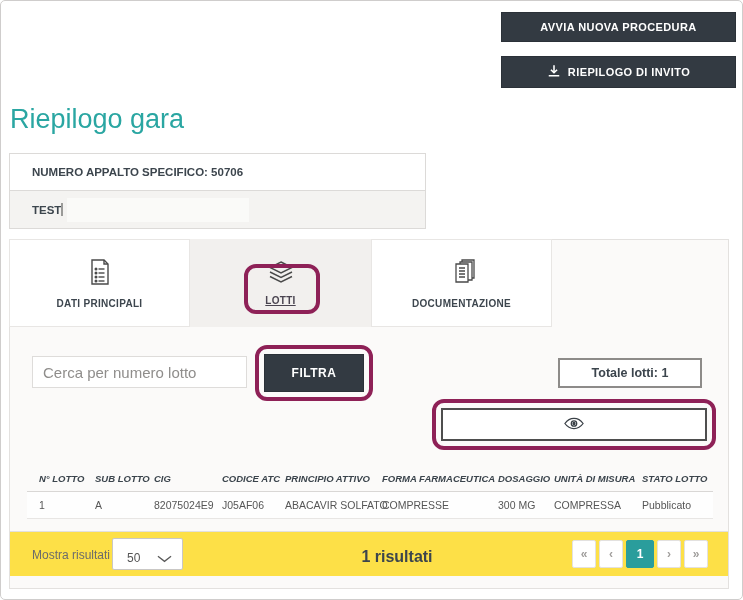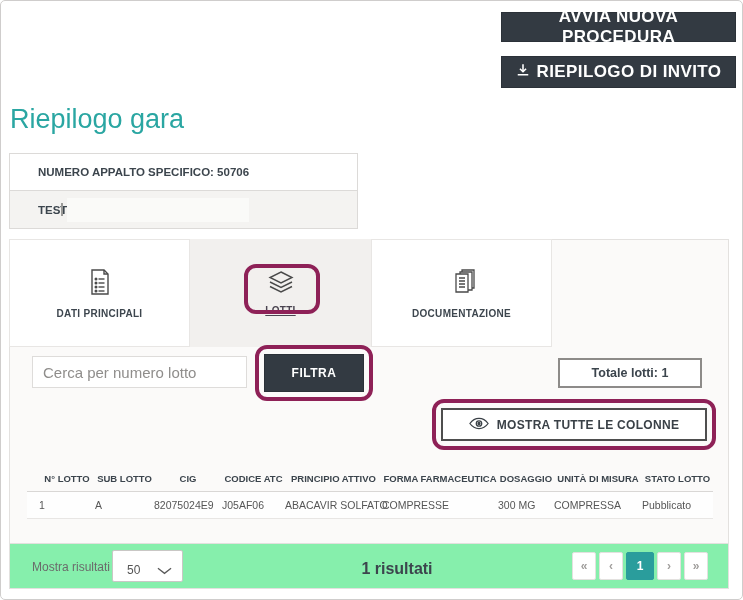--- a/index.html
+++ b/index.html
@@ -1,37 +1,37 @@
 <!DOCTYPE html>
 <html><head>
 <meta charset="utf-8">
 <style>
   html,body{margin:0;padding:0;background:#fff;}
   *{box-sizing:border-box;font-family:"Liberation Sans",sans-serif;}
   .screen{position:relative;width:743px;height:600px;background:#fff;border:1px solid #cfcdcc;border-radius:5px;overflow:hidden;}
 
   
   .dark-btn{position:absolute;left:500px;width:235px;background:#333a42;border:1px solid #2b3138;color:#fff;
-    font-size:17px;font-weight:bold;letter-spacing:.4px;display:flex;align-items:center;justify-content:center;gap:7px;cursor:pointer;}
+    font-size:11px;font-weight:bold;letter-spacing:.4px;display:flex;align-items:center;justify-content:center;gap:7px;cursor:pointer;}
   #btn-avvia{top:11px;height:30px;}
   #btn-riepilogo{top:55px;height:32px;}
 
   .page-title{position:absolute;left:9px;top:103px;font-size:27px;color:#2aa6a2;font-weight:400;}
 
-  .info-box{position:absolute;left:8px;width:349px;height:38px;border:1px solid #dcdad8;
-    font-size:11.5px;font-weight:bold;color:#3c454d;display:flex;align-items:center;padding-left:28px;}
+  .info-box{position:absolute;left:8px;width:417px;height:38px;border:1px solid #dcdad8;
+    font-size:11.5px;font-weight:bold;color:#3c454d;display:flex;align-items:center;padding-left:22px;}
   #info-appalto{top:152px;background:#fff;}
   #info-test{top:190px;background:#f4f3f1;border-top:none;}
   .cursor-bar{position:absolute;left:51px;top:12px;width:2px;height:13px;background:#9a9a98;}
   .redaction{position:absolute;left:57px;top:7px;width:182px;height:24px;background:#fafaf8;}
 
   
   .panel{position:absolute;left:8px;top:238px;width:720px;height:350px;background:#fbfaf9;border:1px solid #e3e1df;}
 
-  .tab{position:absolute;top:-1px;height:108px;width:181px;display:flex;flex-direction:column;align-items:center;justify-content:center;gap:8px;cursor:pointer;}
+  .tab{position:absolute;top:-1px;height:88px;width:181px;display:flex;flex-direction:column;align-items:center;justify-content:center;gap:8px;cursor:pointer;}
   .tab .tab-label{font-size:10px;font-weight:bold;letter-spacing:.3px;color:#3d464e;}
   #tab-dati{left:-1px;background:#fff;border:1px solid #e8e6e4;}
   #tab-lotti{left:180px;background:#f2f0ee;}
   #tab-lotti .tab-label{text-decoration:underline;color:#4a4450;}
   #tab-doc{left:361px;background:#fff;border:1px solid #e8e6e4;}
 
   .ann-ring{position:absolute;border:4px solid #8e2157;border-radius:12px;pointer-events:none;}
   #ring-lotti{left:234px;top:24px;width:76px;height:50px;}
   #ring-filtra{left:245px;top:105px;width:118px;height:56px;}
   #ring-mostra{left:422px;top:159px;width:284px;height:51px;}
@@ -44,26 +44,26 @@
     color:#fff;font-size:12px;font-weight:bold;letter-spacing:.5px;display:flex;align-items:center;justify-content:center;cursor:pointer;}
 
   .totale-box{position:absolute;left:548px;top:118px;width:144px;height:30px;background:#fff;border:2px solid #8d8b89;
     font-size:12.5px;font-weight:bold;color:#3c454d;display:flex;align-items:center;justify-content:center;}
 
   .mostra-btn{position:absolute;left:431px;top:168px;width:266px;height:33px;background:#fff;border:2px solid #4e4e4e;
     font-size:12px;font-weight:bold;color:#3a4147;letter-spacing:.3px;display:flex;align-items:center;justify-content:center;gap:8px;cursor:pointer;}
 
   
   .lots-table{position:absolute;left:17px;top:226px;width:686px;border-collapse:collapse;table-layout:fixed;}
-  .lots-table th{font-size:9.5px;font-weight:bold;color:#3b444c;text-align:center;height:25px;border-bottom:1px solid #d9d7d5;white-space:nowrap;padding:0;}
+  .lots-table th{font-size:9.5px;font-weight:bold;color:#3b444c;text-align:left;height:25px;border-bottom:1px solid #d9d7d5;white-space:nowrap;padding:0;font-style:italic;}
   .lots-table td{font-size:10.5px;color:#565656;height:27px;background:#fefefe;border-bottom:1px solid #e8e6e4;white-space:nowrap;padding:0;}
   .lots-table th:first-child,.lots-table td:first-child{padding-left:12px;}
 
   
-  .footer-bar{position:absolute;left:0;bottom:0;width:718px;height:45px;background:#86efac;border-top:1px solid #e2e0de;}
+  .footer-bar{position:absolute;left:0;bottom:12px;width:718px;height:45px;background:#fde047;border-top:1px solid #e2e0de;}
   .pagesize-label{position:absolute;left:22px;top:16px;font-size:12px;color:#6b6b6b;}
   .pagesize-select{position:absolute;left:102px;top:6px;width:71px;height:32px;background:#fff;border:1px solid #c9c7c5;border-radius:2px;
     display:flex;align-items:center;justify-content:space-between;padding:8px 10px 0 14px;cursor:pointer;}
   .pagesize-value{font-size:12px;color:#555;}
   .results-count{position:absolute;left:50%;transform:translateX(-50%);top:16px;font-size:16px;font-weight:bold;color:#3c454d;margin-left:28px;}
   .pagination{position:absolute;right:20px;top:8px;display:flex;gap:3px;align-items:center;}
   .page-btn{width:24px;height:28px;background:#fff;border:1px solid #e3e1df;border-radius:2px;color:#a09e9c;
     font-size:12px;font-weight:bold;display:flex;align-items:center;justify-content:center;cursor:pointer;}
   .page-btn.active{width:28px;background:#2a9d9c;border-color:#2a9d9c;color:#fff;}
 </style>
@@ -153,21 +153,20 @@
 
     <div class="ann-ring" id="ring-mostra"></div>
     <button class="mostra-btn">
       <span>
         <svg width="20" height="13" viewBox="0 0 22 14" fill="none" stroke="#3a4147" stroke-width="1.4">
           <path d="M1 7s4-5.6 10-5.6S21 7 21 7s-4 5.6-10 5.6S1 7 1 7z"></path>
           <circle cx="11" cy="7" r="3"></circle>
           <circle cx="11" cy="7" r="1.1" fill="#3a4147"></circle>
         </svg>
       </span>
-      <span>MOSTRA TUTTE LE COLONNE</span>
     </button>
 
     <table class="lots-table">
       <colgroup>
         <col style="width:68px">
           <col style="width:59px">
           <col style="width:68px">
           <col style="width:63px">
         <col style="width:97px">
           <col style="width:116px">

